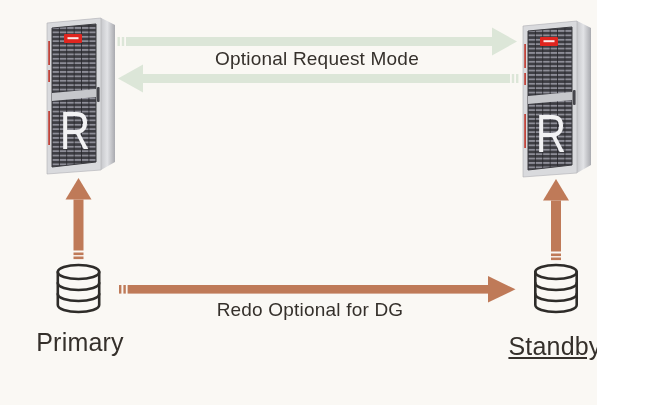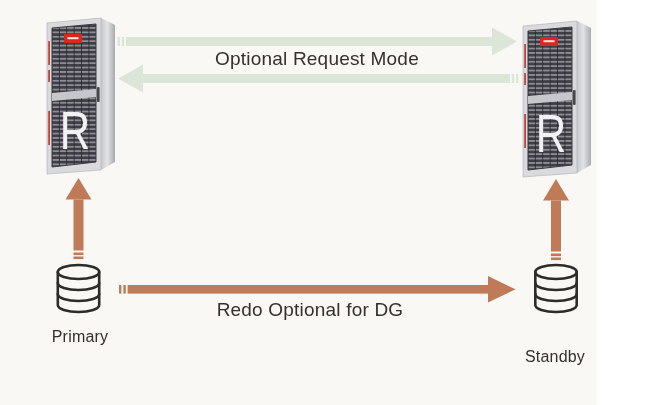--- a/index.html
+++ b/index.html
@@ -8,25 +8,25 @@
     background:var(--background,#faf8f4); overflow:hidden;
     font-family:"Liberation Sans", sans-serif;
   }
   svg.layer { position:absolute; left:0; top:0; }
   .lbl {
     position:absolute; color:var(--text,#35302b);
     font-family:"Liberation Sans", sans-serif;
     text-align:center; letter-spacing:0.2px;
   }
   .lbl-flow { font-size:19px; font-weight:500; }
-  .lbl-db   { font-size:16px; font-weight:400; }
+  .lbl-db   { font-size:25px; font-weight:400; }
   .lbl-optional { left:200px; top:48px;  width:234px; }
   .lbl-redo     { left:200px; top:299px; width:220px; }
   .lbl-primary  { left:28px;  top:328px; width:104px; }
-  .lbl-standby  { left:503px; top:348px; width:104px; }
+  .lbl-standby  { left:503px; top:332px; width:104px;text-decoration:underline; }
 </style>
 </head>
 <body>
 
 <div class="canvas">
 
   <svg class="layer" width="655" height="405" viewBox="0 0 655 405" xmlns="http://www.w3.org/2000/svg" xmlns:xlink="http://www.w3.org/1999/xlink">
 
     <defs>
       <linearGradient id="gradSide" x1="0" y1="0" x2="1" y2="0">

